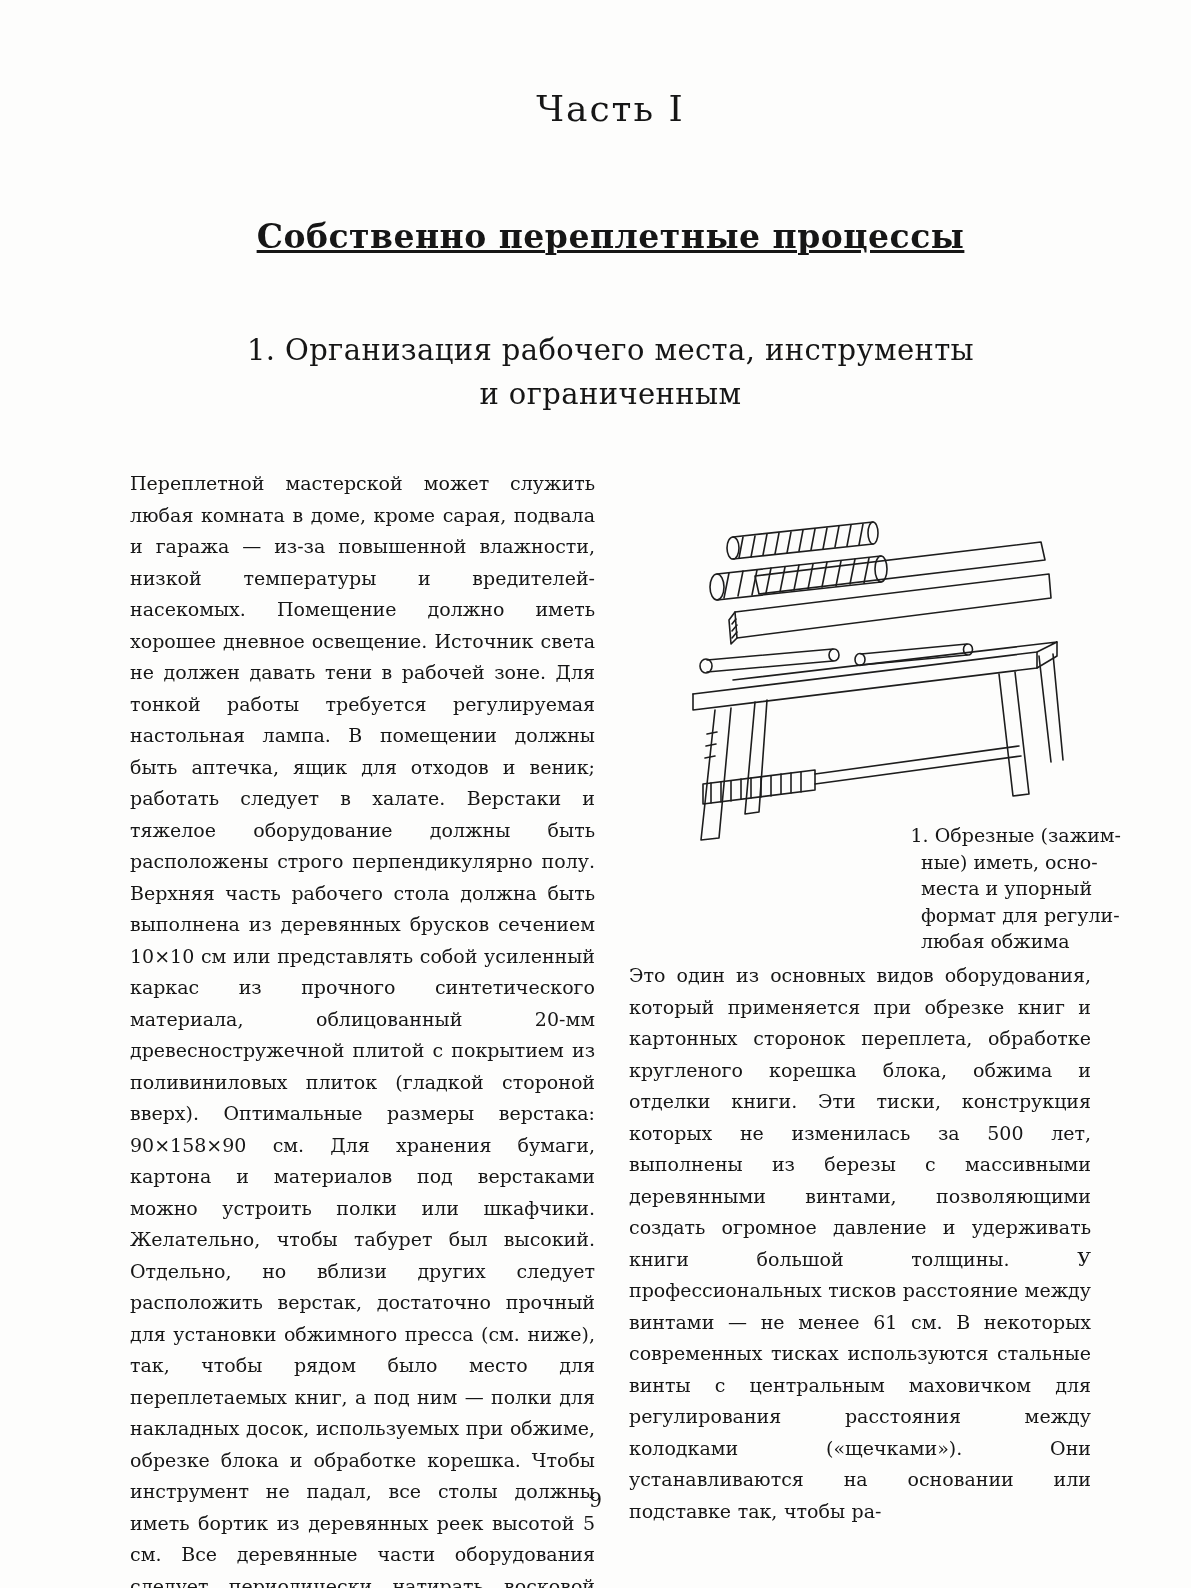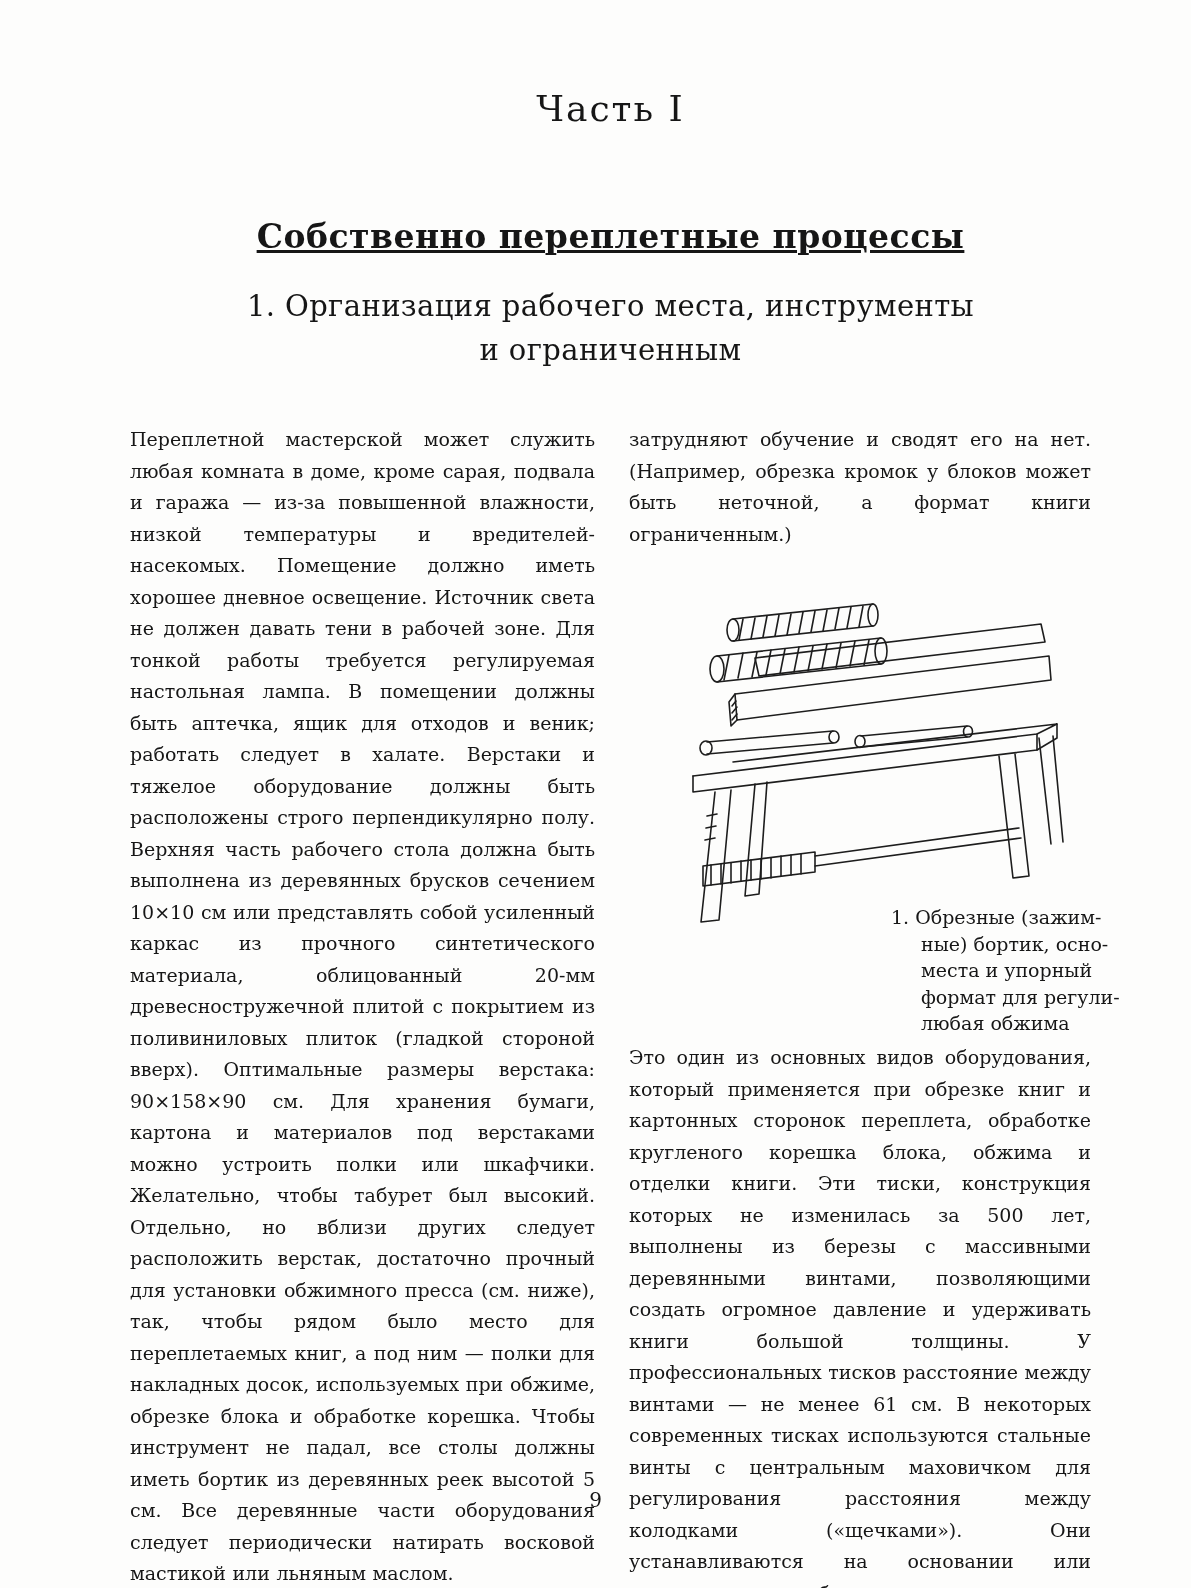--- a/index.html
+++ b/index.html
@@ -28,21 +28,21 @@
     letter-spacing: 0.5px;
     margin-top: 88px;
     text-decoration: underline;
   }
   .chapter-title {
     text-align: center;
     font-size: 29px;
     font-weight: 400;
     letter-spacing: 0.4px;
     line-height: 44px;
-    margin-top: 28px;
+    margin-top: 72px;
   }
   .chapter-title span { display: block; }
   .columns {
     display: flex;
     justify-content: space-between;
     margin-top: 52px;
   }
   .col { width: 465px; }
   .col-right { width: 462px; }
   .body-text {
@@ -63,21 +63,21 @@
   .fig-caption {
     position: absolute;
     top: 344px;
     left: 262px;
     width: 200px;
     font-size: 19px;
     line-height: 26.5px;
     padding-left: 30px;
   }
   .fig-caption span { display: block; }
-  .fig-caption span:first-child { margin-left: -30px; }
+  .fig-caption span:first-child { margin-left: -30px; text-align: right; }
   .page-number {
     position: absolute;
     bottom: 76px;
     left: 0;
     width: 100%;
     text-align: center;
     font-size: 20px;
   }
 </style>
 </head>
@@ -95,21 +95,20 @@
   </div>
 
   <div class="columns">
 
     <div class="col">
       <p class="body-text">Переплетной мастерской может служить любая комната в доме, кроме сарая, подвала и гаража — из-за повышенной влажности, низкой температуры и вредителей-насекомых. Помещение должно иметь хорошее дневное освещение. Источник света не должен давать тени в рабочей зоне. Для тонкой работы требуется регулируемая настольная лампа. В помещении должны быть аптечка, ящик для отходов и веник; работать следует в халате. Верстаки и тяжелое оборудование должны быть расположены строго перпендикулярно полу. Верхняя часть рабочего стола должна быть выполнена из деревянных брусков сечением 10×10 см или представлять собой усиленный каркас из прочного синтетического материала, облицованный 20-мм древесностружечной плитой с покрытием из поливиниловых плиток (гладкой стороной вверх). Оптимальные размеры верстака: 90×158×90 см. Для хранения бумаги, картона и материалов под верстаками можно устроить полки или шкафчики. Желательно, чтобы табурет был высокий. Отдельно, но вблизи других следует расположить верстак, достаточно прочный для установки обжимного пресса (см. ниже), так, чтобы рядом было место для переплетаемых книг, а под ним — полки для накладных досок, используемых при обжиме, обрезке блока и обработке корешка. Чтобы инструмент не падал, все столы должны иметь бортик из деревянных реек высотой 5 см. Все деревянные части оборудования следует периодически натирать восковой мастикой или льняным маслом.</p>
 
     </div>
 
     <div class="col col-right">
-      <p class="body-text">затрудняют обучение и сводят его на нет. (Например, обрезка кромок у блоков может быть неточной, а формат книги ограниченным.)</p>
 
       <div class="figure">
         <svg viewBox="0 0 445 380" width="445" height="380" xmlns="http://www.w3.org/2000/svg">
           <g fill="none" stroke="#1d1d1d" stroke-width="1.6" stroke-linecap="round" stroke-linejoin="round">
 
             <ellipse cx="96" cy="64" rx="6" ry="11"></ellipse>
             <line x1="96" y1="53" x2="236" y2="38"></line>
             <line x1="96" y1="75" x2="236" y2="60"></line>
             <ellipse cx="236" cy="49" rx="5" ry="11"></ellipse>
             <path d="M106 53 l-4 21 M118 52 l-4 21 M130 50 l-4 21 M142 49 l-4 21 M154 48 l-4 21 M166 46 l-4 21 M178 45 l-4 21 M190 44 l-4 21 M202 42 l-4 21 M214 41 l-4 21 M226 40 l-4 21"></path>
@@ -150,21 +149,21 @@
             <path d="M402 172 L414 278 M416 170 L426 276"></path>
 
             <path d="M66 300 L178 286 L178 306 L66 320 Z"></path>
             <path d="M74 299 l0 20 M84 298 l0 20 M94 297 l0 20 M104 295 l0 20 M114 294 l0 20 M124 293 l0 20 M134 292 l0 20 M144 290 l0 20 M154 289 l0 20 M164 288 l0 20"></path>
 
             <path d="M178 290 L382 262 M178 300 L384 272"></path>
           </g>
         </svg>
         <div class="fig-caption">
           <span>1. Обрезные (зажим-</span>
-          <span>ные) бортик, осно-</span>
+          <span>ные) иметь, осно-</span>
           <span>места и упорный</span>
           <span>формат для регули-</span>
           <span>любая обжима</span>
         </div>
       </div>
 
       <p class="body-text">Это один из основных видов оборудования, который применяется при обрезке книг и картонных сторонок переплета, обработке кругленого корешка блока, обжима и отделки книги. Эти тиски, конструкция которых не изменилась за 500 лет, выполнены из березы с массивными деревянными винтами, позволяющими создать огромное давление и удерживать книги большой толщины. У профессиональных тисков расстояние между винтами — не менее 61 см. В некоторых современных тисках используются стальные винты с центральным маховичком для регулирования расстояния между колодками («щечками»). Они устанавливаются на основании или подставке так, чтобы ра-</p>
     </div>
 
   </div>

